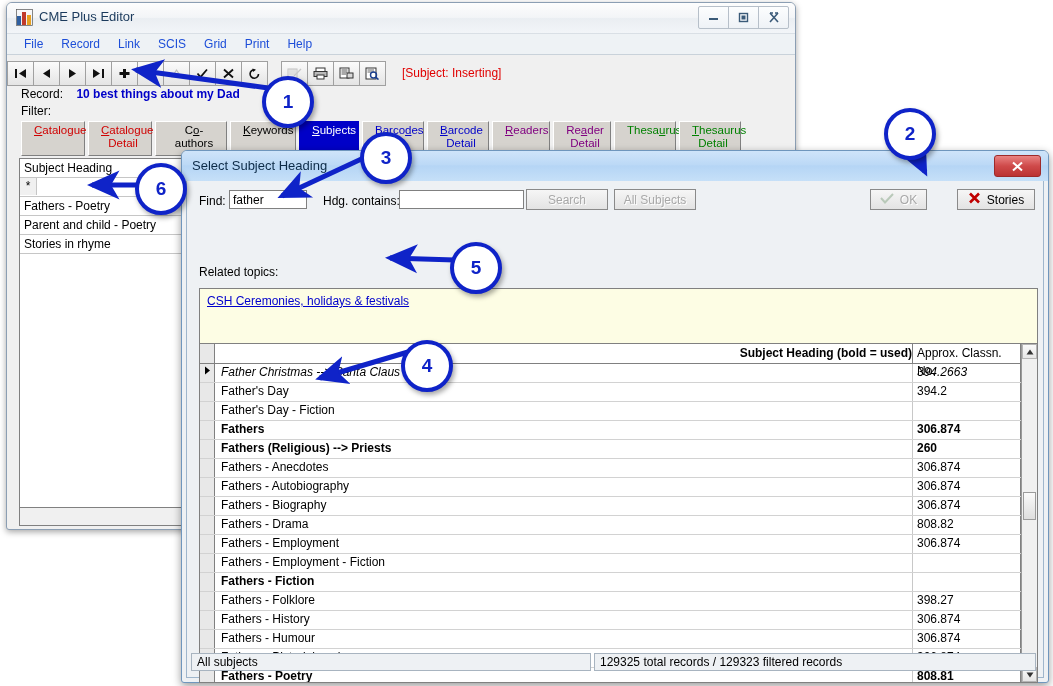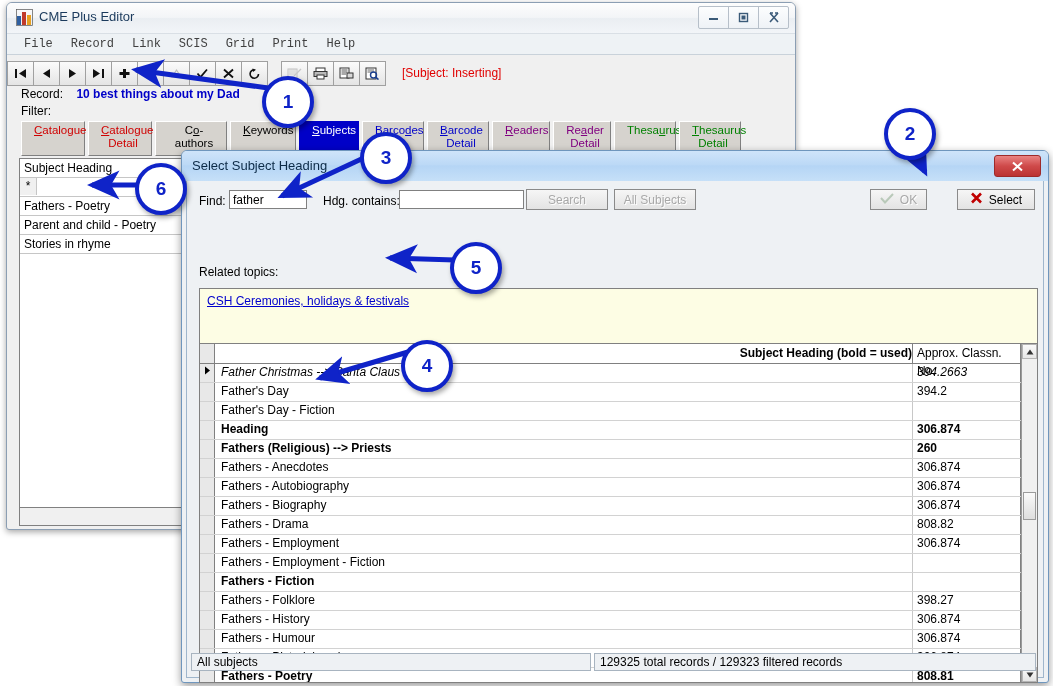--- a/index.html
+++ b/index.html
@@ -19,21 +19,21 @@
   .wbtns{position:absolute;right:6px;top:3px;display:flex;}
   .wbtn{width:29px;height:21px;border:1px solid #b6bfc9;background:
       linear-gradient(to bottom,#fcfdfe,#eef2f6);margin-left:-1px;
       display:flex;align-items:center;justify-content:center;color:#33526e;font-size:12px;}
   .wbtn:first-child{border-radius:2px 0 0 2px;}
   .wbtn:last-child{border-radius:0 2px 2px 0;}
 
   
   #menubar{height:20px;background:#eef2f5;border-bottom:1px solid #c9d2da;
       display:flex;align-items:center;padding-left:8px;}
-  .menu-item{padding:2px 9px;font-size:12px;color:#404040;font-family:Liberation Mono, monospace;}
+  .menu-item{padding:2px 9px;font-size:12px;color:#1d4ed8;}
 
   
   #toolbar{height:36px;background:#f0f0f0;position:relative;
       display:flex;align-items:center;padding-left:0;}
   .tb{width:25px;height:23px;border:1px solid #a0a0a0;background:
       linear-gradient(to bottom,#fbfbfb,#e4e4e4);margin-right:-1px;
       display:flex;align-items:center;justify-content:center;
       font-size:12px;color:#111;font-family:"DejaVu Sans",sans-serif;}
   .tb.dis{color:#b4b4b4;}
   .tb.gap{margin-left:14px;border-left:1px solid #a0a0a0;}
@@ -360,21 +360,21 @@
           </svg>
       </span>
       <span>OK</span>
     </div>
     <div class="dbtn" id="btn-cancel">
       <span class="xmark">
         <svg width="13" height="12">
             <path d="M2,1.5 L11,10.5 M11,1.5 L2,10.5" stroke="#c00000" stroke-width="2.6"></path>
           </svg>
       </span>
-      <span>Select</span>
+      <span>Stories</span>
     </div>
 
     <span id="related-label">Related topics:</span>
     <div id="related-box">
       <span id="related-link">CSH  Ceremonies, holidays &amp; festivals</span>
     </div>
 
     <div id="table-wrap">
       <div class="thead">
         <span class="th-mark"></span>
@@ -398,21 +398,21 @@
             <span class="td-sb"></span>
           </div>
           <div class="trow">
             <span class="td-mark"></span>
             <span class="td-head">Father's Day - Fiction</span>
             <span class="td-class"></span>
             <span class="td-sb"></span>
           </div>
           <div class="trow b">
             <span class="td-mark"></span>
-            <span class="td-head">Heading</span>
+            <span class="td-head">Fathers</span>
             <span class="td-class">306.874</span>
             <span class="td-sb"></span>
           </div>
           <div class="trow b">
             <span class="td-mark"></span>
             <span class="td-head">Fathers (Religious) --&gt; Priests</span>
             <span class="td-class">260</span>
             <span class="td-sb"></span>
           </div>
           <div class="trow">

